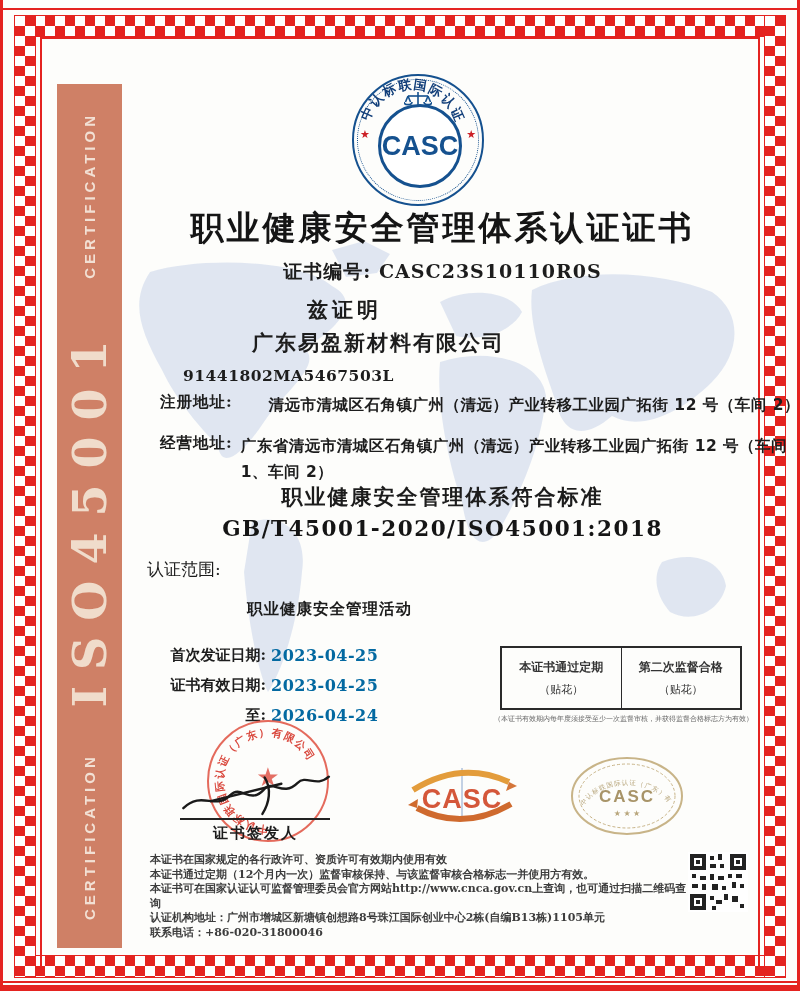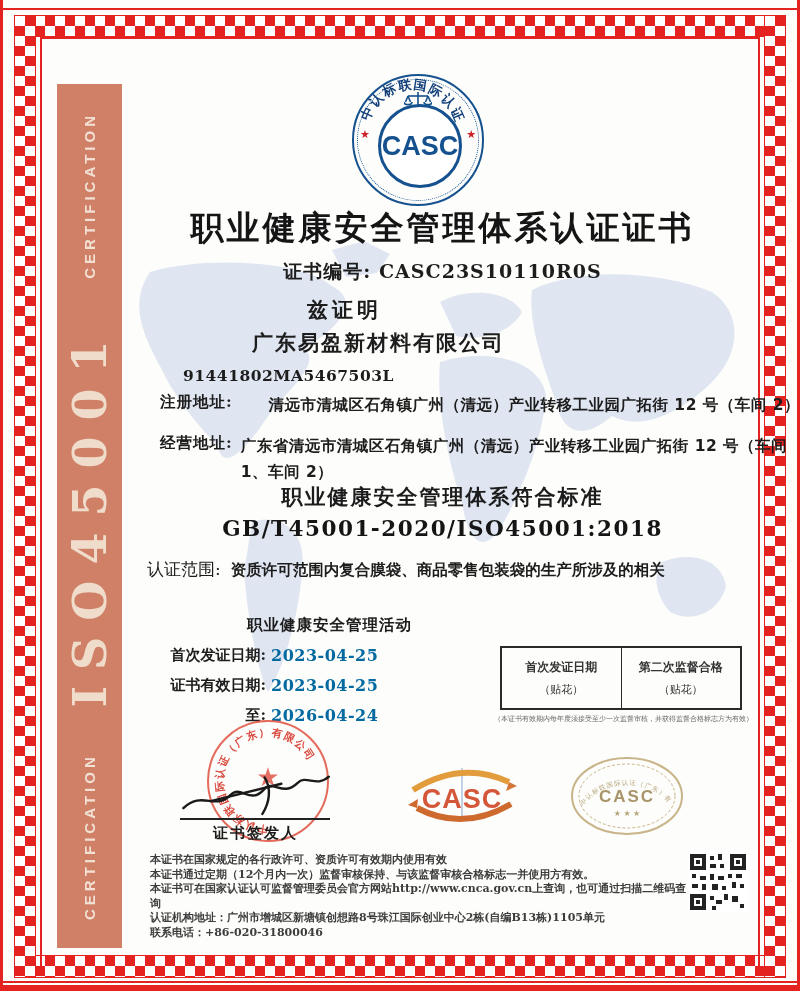--- a/index.html
+++ b/index.html
@@ -55,21 +55,21 @@
     line-height:26px;letter-spacing:.5px;}
   .regrow{top:392px;left:160px;text-align:right;}
   .bizrow{top:433px;left:160px;}
   .std-head{top:483px;left:130px;right:45px;text-align:center;font-size:21px;
     font-weight:700;color:#1c1c1c;letter-spacing:2px;}
   .std-code{top:516px;left:130px;right:45px;text-align:center;font-size:21.5px;
     font-weight:700;color:#151515;letter-spacing:1.5px;}
   .scoperow{top:558px;left:147px;}
   .scope-label{font-size:17px;font-weight:400;color:#1b1b1b;flex:none;}
   .scope-text{font-size:15.5px;font-weight:700;color:#1d1d1d;margin-left:10px;width:520px;line-height:24px;}
-  .scope2{top:599px;left:247px;font-size:15.5px;font-weight:700;color:#1d1d1d;letter-spacing:1px;margin-top:16px;}
+  .scope2{top:599px;left:247px;font-size:15.5px;font-weight:700;color:#1d1d1d;letter-spacing:1px;}
   .dates{top:646px;left:150px;}
   .date-row{display:flex;margin-bottom:11px;}
   .date-label{width:116px;text-align:right;font-size:15px;font-weight:700;color:#1d1d1d;}
   .date-val{margin-left:5px;font-size:16px;font-weight:700;color:#0369a1;letter-spacing:.5px;}
   .supbox{top:646px;left:500px;width:238px;height:60px;border:2px solid #2a2a2a;display:flex;}
   .supcell{flex:1;display:flex;flex-direction:column;align-items:center;justify-content:center;gap:6px;}
   .supcell + .supcell{border-left:1.5px solid #2a2a2a;}
   .sup-title{font-size:12px;font-weight:700;color:#333;}
   .sup-sub{font-size:11px;color:#333;}
   .supnote{top:714px;left:494px;width:252px;font-size:7px;color:#666;white-space:nowrap;}
@@ -186,42 +186,41 @@
 <div class="abs z2 row bizrow">
   <span class="addr-label serif">经营地址:</span>
   <span class="addr-text">广东省清远市清城区石角镇广州（清远）产业转移工业园广拓街 12 号（车间 1、车间 2）</span>
 </div>
 
 <div class="abs z2 std-head">职业健康安全管理体系符合标准</div>
 <div class="abs z2 std-code serif">GB/T45001-2020/ISO45001:2018</div>
 
 <div class="abs z2 row scoperow">
   <span class="scope-label serif">认证范围:</span>
-  <span class="scope-text">资质许可范围内复合膜袋、商品零售包装袋的生产所涉及的相关</span>
 </div>
 <div class="abs z2 scope2">职业健康安全管理活动</div>
 
 <div class="abs z2 dates">
   <div class="date-row">
     <span class="date-label serif">首次发证日期:</span>
     <span class="date-val serif">2023-04-25</span>
   </div>
   <div class="date-row">
     <span class="date-label serif">证书有效日期:</span>
     <span class="date-val serif">2023-04-25</span>
   </div>
   <div class="date-row">
     <span class="date-label serif">至:</span>
     <span class="date-val serif">2026-04-24</span>
   </div>
 </div>
 
 <div class="abs z2 supbox">
   <div class="supcell">
-    <span class="sup-title serif">首次发证日期</span>
+    <span class="sup-title serif">本证书通过定期</span>
     <span class="sup-sub serif">（贴花）</span>
   </div>
   <div class="supcell">
     <span class="sup-title serif">第二次监督合格</span>
     <span class="sup-sub serif">（贴花）</span>
   </div>
 </div>
 <div class="abs z2 supnote">（本证书有效期内每年度须接受至少一次监督审核，并获得监督合格标志方为有效）</div>
 
 <div class="abs z2 stamp">

